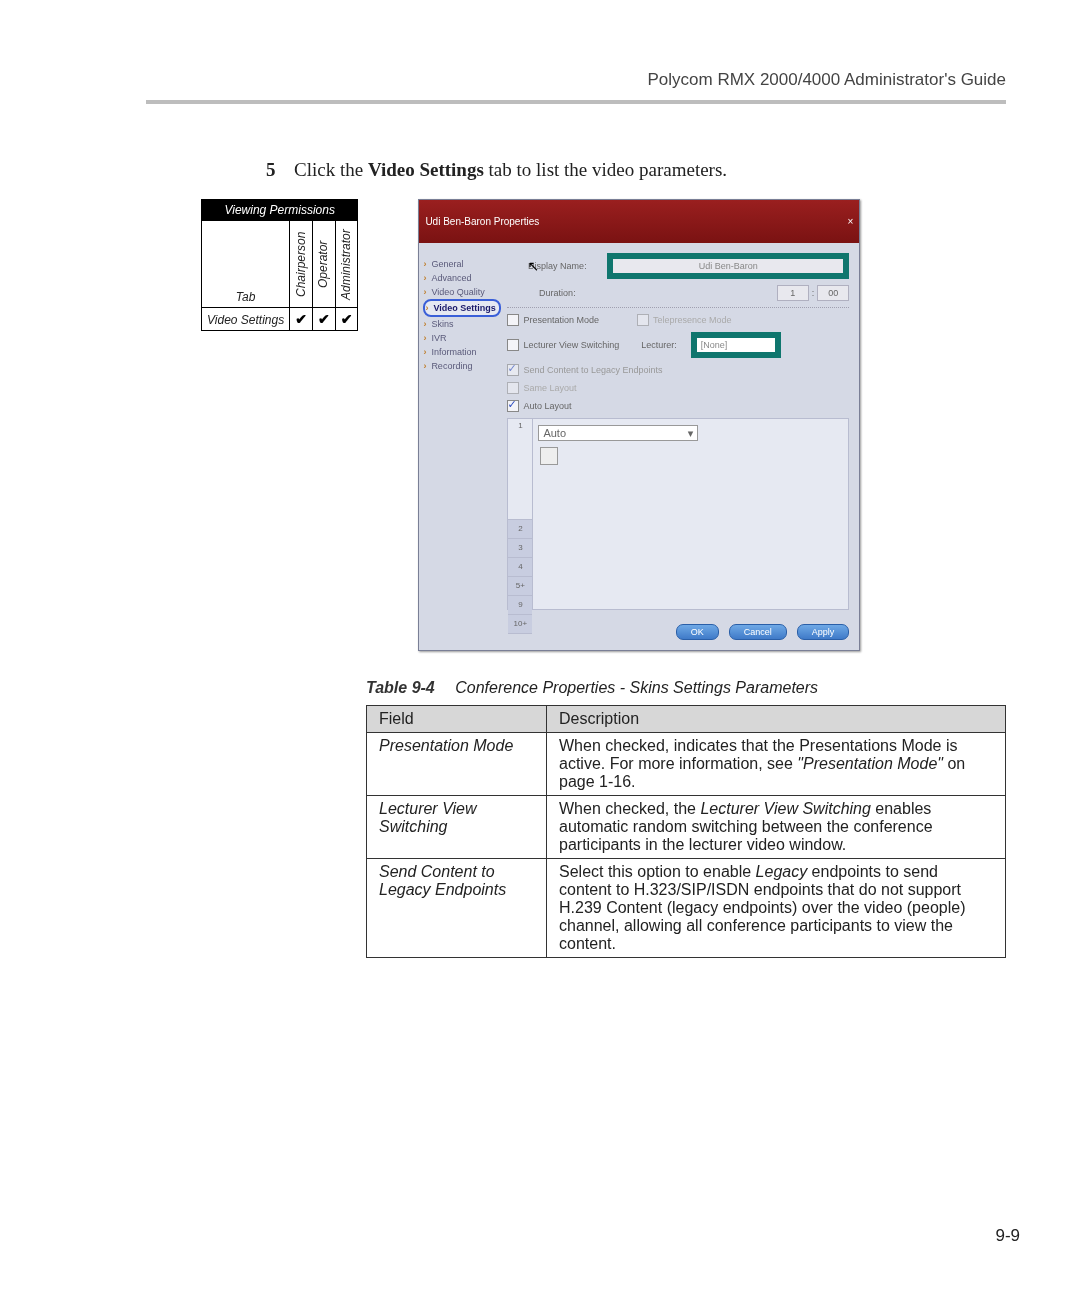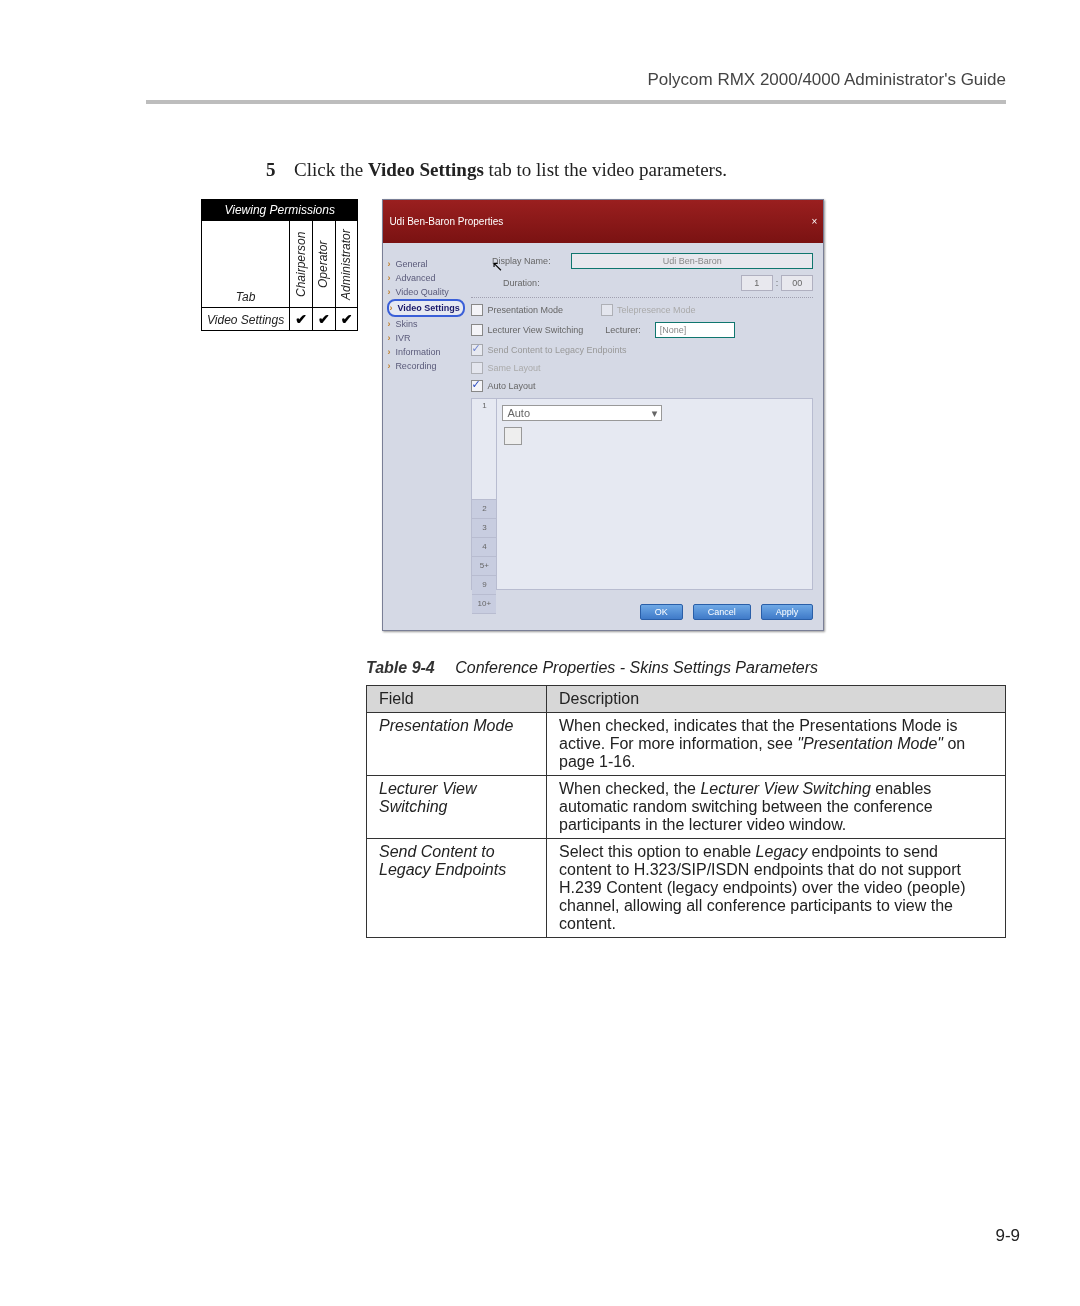--- a/index.html
+++ b/index.html
@@ -42,21 +42,21 @@
   .step-num {
     width: 28px;
     font-weight: bold;
     flex-shrink: 0;
   }
   .step-text b { font-weight: bold; }
 
   .midrow {
     display: flex;
     align-items: flex-start;
-    gap: 24px;
+    gap: 60px;
     margin-bottom: 20px;
   }
 
   
   .perm-table {
     border-collapse: collapse;
     font-size: 12px;
     margin-left: 55px;
     flex-shrink: 0;
   }
@@ -149,21 +149,21 @@
   }
   .form-row {
     display: flex;
     align-items: center;
     margin-bottom: 6px;
     text-align: center;
   }
   .form-row .lbl { width: 100px; }
   .fake-input {
     background: #e8e8ee;
-    border: 1px solid #0f766e;
+    border: 6px solid #0f766e;
     height: 14px;
     flex: 1;
     padding: 0 4px;
     font-size: 9px;
     color: #888;
     line-height: 14px;
   }
   .spin {
     display: inline-flex;
     align-items: center;
@@ -236,21 +236,21 @@
     justify-content: flex-end;
     gap: 10px;
     padding: 6px 10px 10px 10px;
   }
   .dbtn {
     background: linear-gradient(#6fa9e6, #3f7ac8);
     color: #fff;
     border: 1px solid #2a5fa8;
     font-size: 9px;
     padding: 2px 14px;
-    border-radius: 2px;
+    border-radius: 7px;
   }
 
   
   .table-caption {
     font-family: Arial, sans-serif;
     font-size: 16px;
     margin: 28px 0 8px 220px;
   }
   .table-caption .tlabel { font-style: italic; font-weight: bold; color: #333; }
   .table-caption .ttitle { font-style: italic; margin-left: 16px; }

